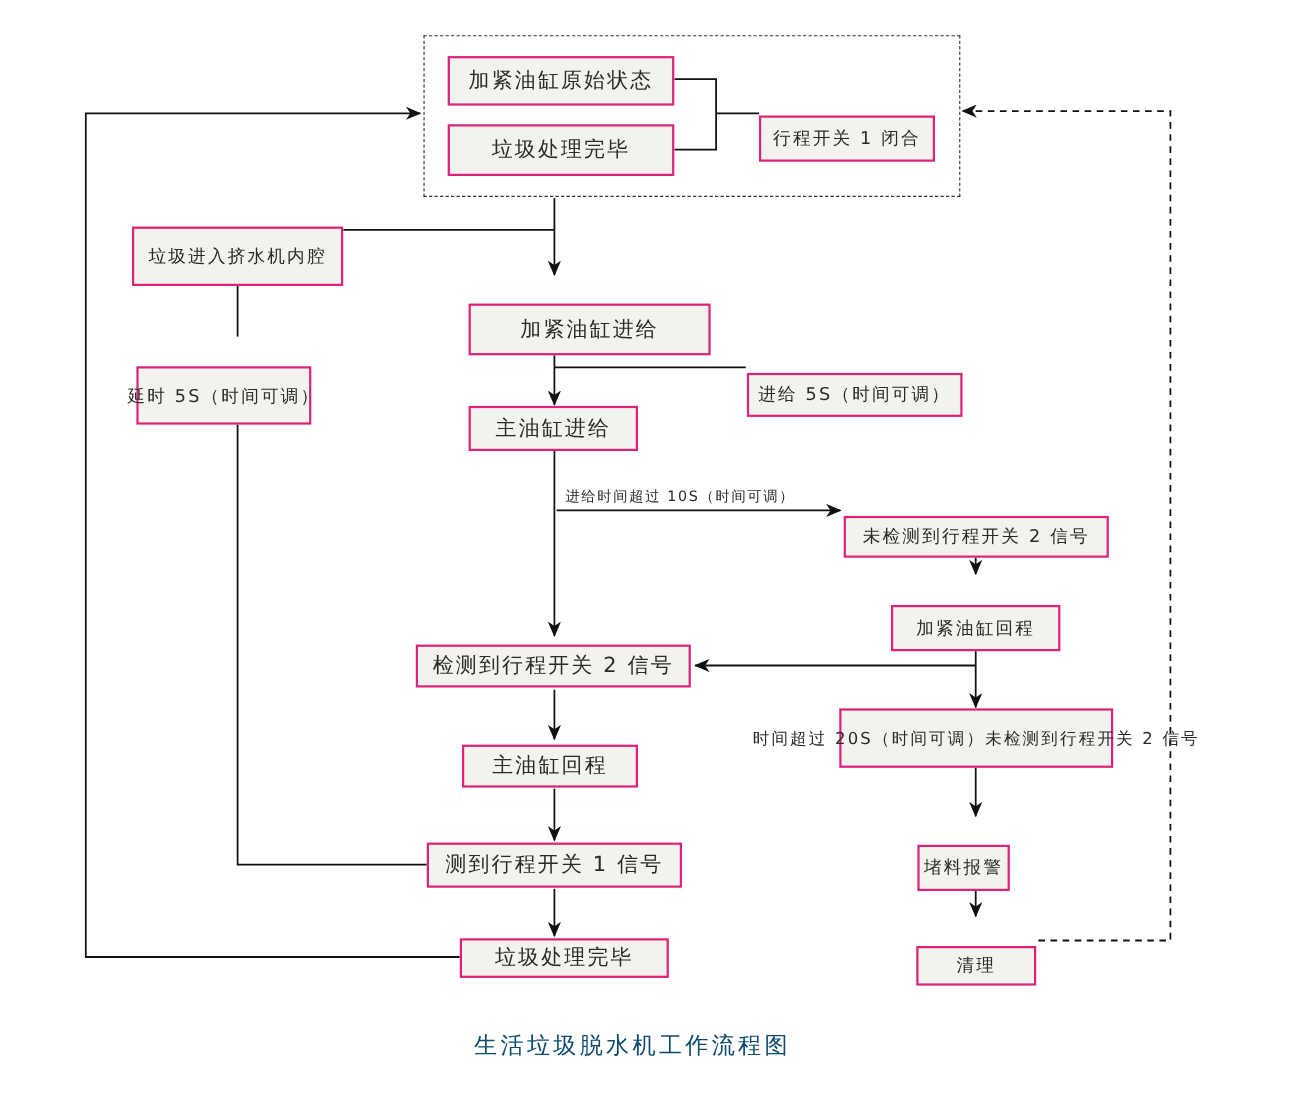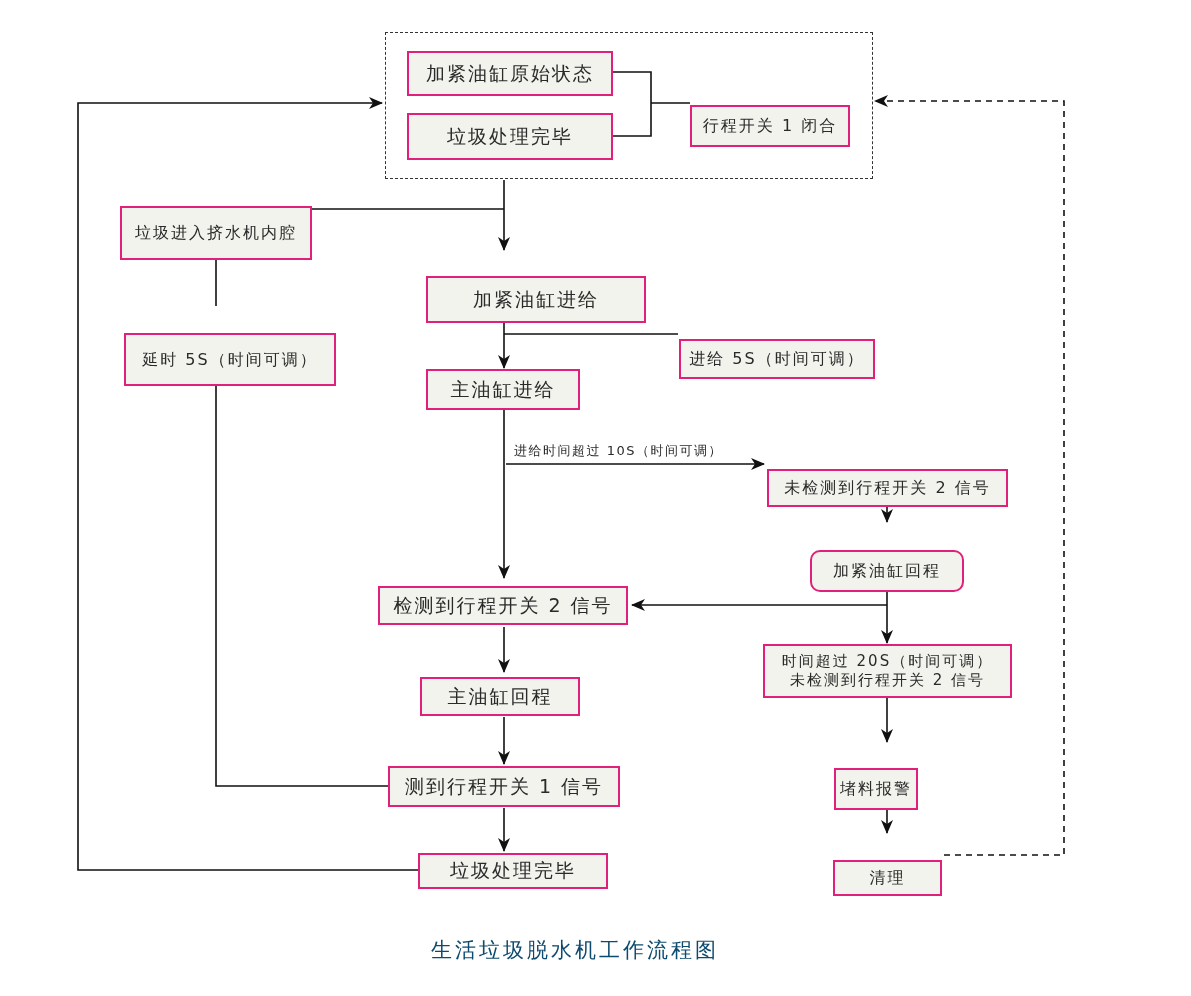--- a/index.html
+++ b/index.html
@@ -69,33 +69,33 @@
 
 <div class="group" style="left:385px;top:32px;width:488px;height:147px;"></div>
 
 <div class="node fs-l" style="left:407px;top:51px;width:206px;height:45px;">加紧油缸原始状态</div>
 <div class="node fs-l" style="left:407px;top:113px;width:206px;height:47px;">垃圾处理完毕</div>
 <div class="node fs-m" style="left:690px;top:81px;width:160px;height:42px;">行程开关 1 闭合</div>
 
 <div class="node fs-m" style="left:120px;top:182px;width:192px;height:54px;">垃圾进入挤水机内腔</div>
 <div class="node fs-l" style="left:426px;top:252px;width:220px;height:47px;margin-top:24px;">加紧油缸进给</div>
 
-<div class="node fs-m" style="left:124px;top:309px;width:212px;height:53px;">延时 5S（时间可调）</div>
+<div class="node fs-m" style="left:124px;top:309px;width:159px;height:53px;">延时 5S（时间可调）</div>
 <div class="node fs-m" style="left:679px;top:315px;width:196px;height:40px;">进给 5S（时间可调）</div>
 
 <div class="node fs-l" style="left:426px;top:369px;width:154px;height:41px;">主油缸进给</div>
 
 <div class="edge-label" style="left:514px;top:442px;">进给时间超过 10S（时间可调）</div>
 <div class="node fs-m" style="left:767px;top:445px;width:241px;height:38px;">未检测到行程开关 2 信号</div>
 
-<div class="node fs-m" style="left:810px;top:526px;width:154px;height:42px;border-radius:10px;">加紧油缸回程</div>
+<div class="node fs-m" style="left:810px;top:526px;width:154px;height:42px;">加紧油缸回程</div>
 
 <div class="node fs-l" style="left:378px;top:586px;width:250px;height:39px;">检测到行程开关 2 信号</div>
 
-<div class="node fs-s" style="left:763px;top:644px;width:249px;height:54px;flex-direction:column;">
+<div class="node fs-s" style="left:763px;top:644px;width:249px;height:54px;flex-direction:row;">
   <span>时间超过 20S（时间可调）</span>
   <span>未检测到行程开关 2 信号</span>
 </div>
 
 <div class="node fs-l" style="left:420px;top:677px;width:160px;height:39px;">主油缸回程</div>
 
 <div class="node fs-m" style="left:834px;top:744px;width:84px;height:42px;">堵料报警</div>
 
 <div class="node fs-l" style="left:388px;top:766px;width:232px;height:41px;">测到行程开关 1 信号</div>
 

